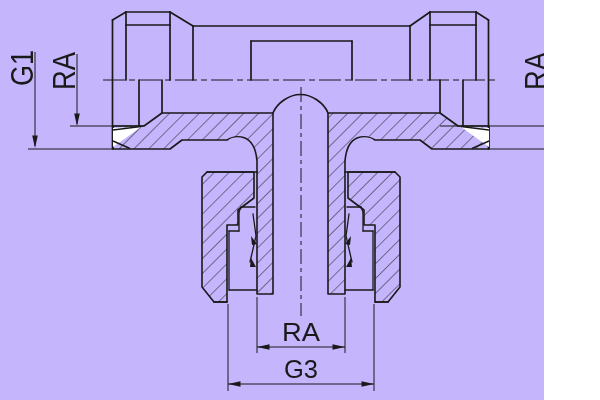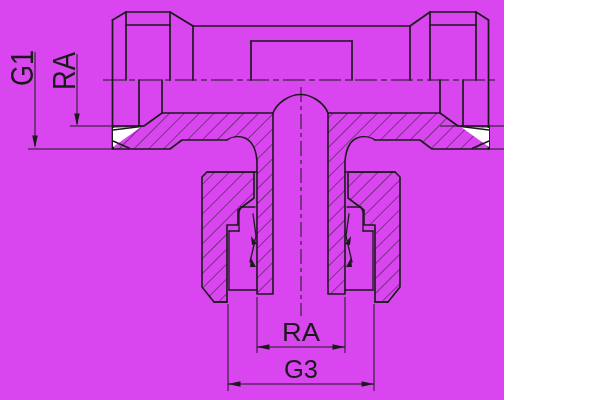--- a/index.html
+++ b/index.html
@@ -1,16 +1,16 @@
 <!DOCTYPE html>
 <html><head>
 <meta charset="utf-8">
 <style>
   html,body{margin:0;padding:0;background:#ffffff;}
-  .stage{width:504px;height:400px;position:relative;background:#d946ef;overflow:hidden;}
+  .stage{width:544px;height:400px;position:relative;background:#c4b5fd;overflow:hidden;}
   svg{display:block;}
   text{font-family:"Liberation Sans","DejaVu Sans",sans-serif;fill:#1a1a1a;}
   .lbl-side{font-size:31px;}
   .lbl-bottom{font-size:26px;}
 </style>
 </head>
 <body>
 
 <div class="stage">
 <svg width="600" height="400" viewBox="0 0 600 400">

